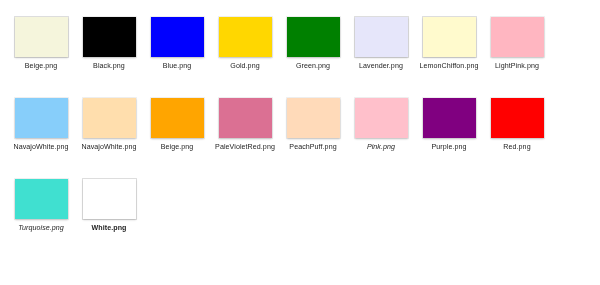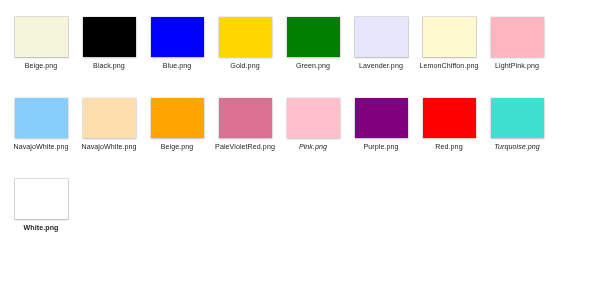--- a/index.html
+++ b/index.html
@@ -144,20 +144,26 @@
       <div class="file-label" style="color: rgb(29, 29, 29);">Beige.png</div>
     </div>
     <div class="file-item">
       <div class="thumb-wrap">
         <div class="thumb" style="background: rgb(219, 112, 147);"></div>
       </div>
       <div class="file-label" style="color: rgb(29, 29, 29);">PaleVioletRed.png</div>
     </div>
     <div class="file-item">
       <div class="thumb-wrap">
+        <div class="thumb" style="background: rgb(255, 218, 185);"></div>
+      </div>
+      <div class="file-label" style="color: rgb(29, 29, 29);">PeachPuff.png</div>
+    </div>
+    <div class="file-item">
+      <div class="thumb-wrap">
         <div class="thumb" style="background: rgb(255, 192, 203);"></div>
       </div>
       <div class="file-label" style="color: rgb(29, 29, 29); font-style: italic;">Pink.png</div>
     </div>
     <div class="file-item">
       <div class="thumb-wrap">
         <div class="thumb" style="background: rgb(128, 0, 128);"></div>
       </div>
       <div class="file-label" style="color: rgb(29, 29, 29);">Purple.png</div>
     </div>

